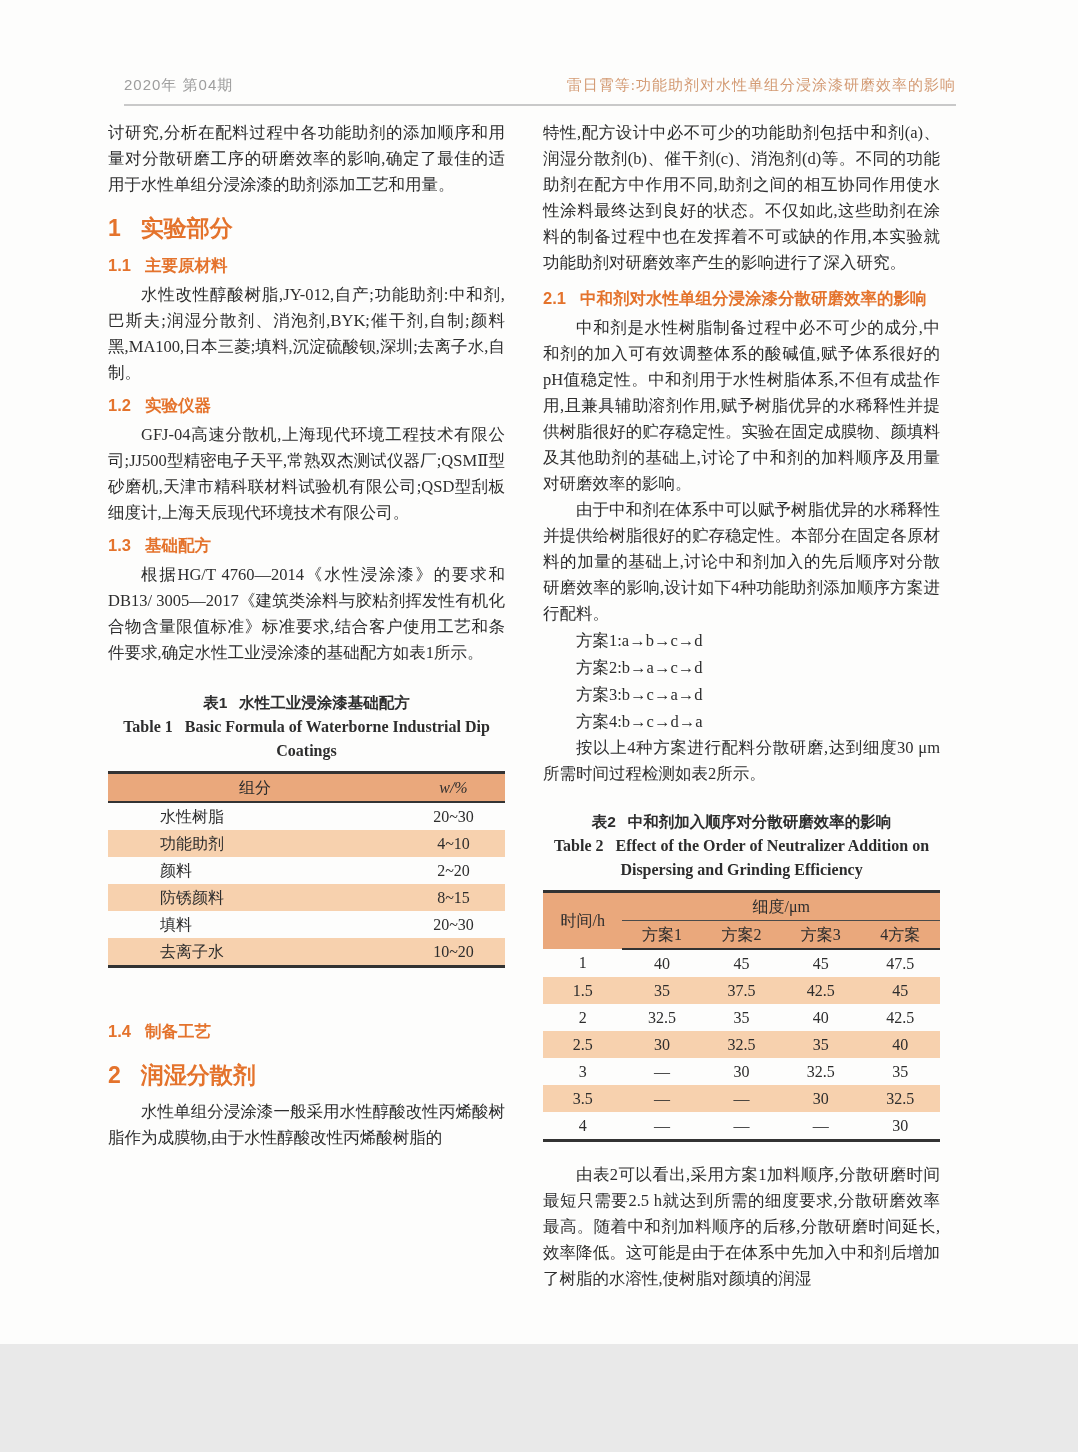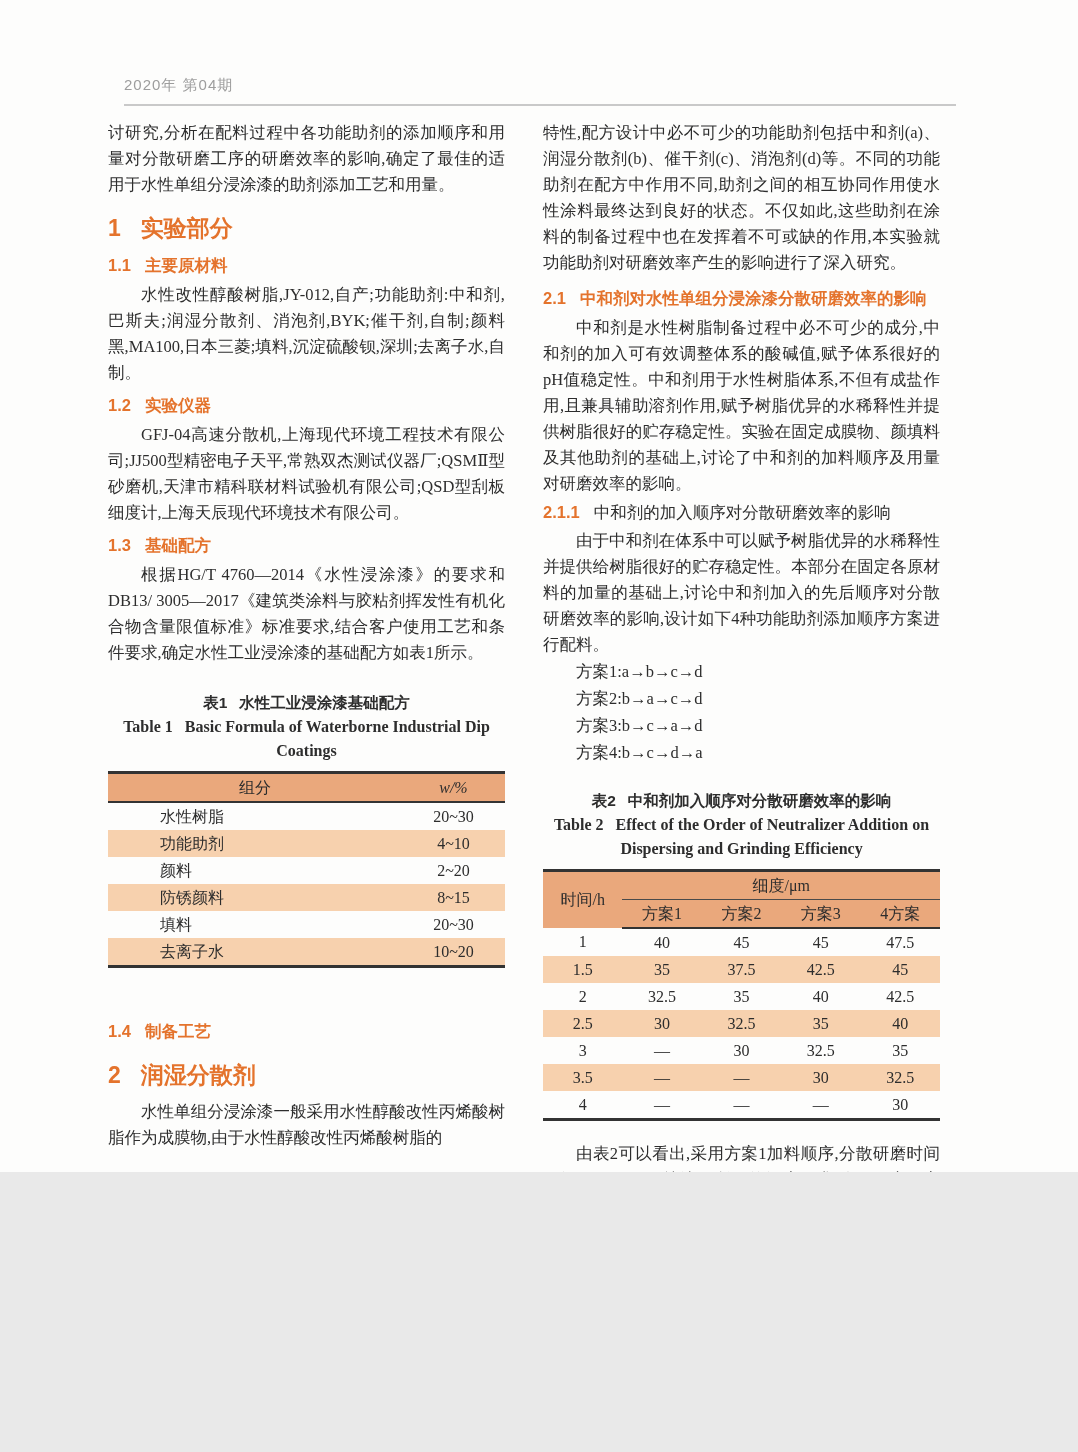--- a/index.html
+++ b/index.html
@@ -12,21 +12,21 @@
     --shade-bg:#f7d1ae;
     --tborder:#333333;
     --footer-cn:#5b6e88;
     --footer-en:#b7bcc2;
     --pagenum:#2e4a71;
     --paper:#fdfdfc;
   }
   html,body{margin:0;padding:0;}
   body{background:#e9e9e9;}
   .page{
-    position:relative;width:1078px;height:1172px;margin:0 auto;
+    position:relative;width:1078px;height:1344px;margin:0 auto;
     background:var(--paper);color:var(--ink);
     font-family:"Liberation Serif","DejaVu Serif",serif;
     overflow:hidden;
   }
   
   .header{
     position:absolute;top:76px;left:124px;width:832px;
     display:flex;justify-content:space-between;align-items:flex-end;
     padding-bottom:9px;border-bottom:2px solid var(--rule);
     font-size:15px;letter-spacing:1px;
@@ -97,20 +97,21 @@
     font-family:"Liberation Serif","DejaVu Serif",serif;
   }
 </style>
 </head>
 <body>
 
 <div class="page">
 
   <div class="header">
     <span class="issue">2020年 第04期</span>
+    <span class="running-title">雷日霄等:功能助剂对水性单组分浸涂漆研磨效率的影响</span>
   </div>
 
   <div class="columns">
 
     <div class="col">
       <p class="para noindent">讨研究,分析在配料过程中各功能助剂的添加顺序和用量对分散研磨工序的研磨效率的影响,确定了最佳的适用于水性单组分浸涂漆的助剂添加工艺和用量。</p>
 
       <div class="sec1">
         <span class="num">1</span><span>实验部分</span>
       </div>
@@ -184,30 +185,28 @@
     </div>
 
     <div class="col">
       <p class="para noindent">特性,配方设计中必不可少的功能助剂包括中和剂(a)、润湿分散剂(b)、催干剂(c)、消泡剂(d)等。不同的功能助剂在配方中作用不同,助剂之间的相互协同作用使水性涂料最终达到良好的状态。不仅如此,这些助剂在涂料的制备过程中也在发挥着不可或缺的作用,本实验就功能助剂对研磨效率产生的影响进行了深入研究。</p>
 
       <div class="sec2" style="margin-top:9px;">
         <span class="num">2.1</span><span>中和剂对水性单组分浸涂漆分散研磨效率的影响</span>
       </div>
       <p class="para">中和剂是水性树脂制备过程中必不可少的成分,中和剂的加入可有效调整体系的酸碱值,赋予体系很好的pH值稳定性。中和剂用于水性树脂体系,不但有成盐作用,且兼具辅助溶剂作用,赋予树脂优异的水稀释性并提供树脂很好的贮存稳定性。实验在固定成膜物、颜填料及其他助剂的基础上,讨论了中和剂的加料顺序及用量对研磨效率的影响。</p>
 
-      <div class="sec3">
-        <span class="num">2.1.1</span><span>中和剂的加入顺序对分散研磨效率的影响</span>
-      </div>
       <p class="para">由于中和剂在体系中可以赋予树脂优异的水稀释性并提供给树脂很好的贮存稳定性。本部分在固定各原材料的加量的基础上,讨论中和剂加入的先后顺序对分散研磨效率的影响,设计如下4种功能助剂添加顺序方案进行配料。</p>
 
       <div class="scheme-line">方案1:a→b→c→d</div>
       <div class="scheme-line">方案2:b→a→c→d</div>
       <div class="scheme-line">方案3:b→c→a→d</div>
       <div class="scheme-line">方案4:b→c→d→a</div>
 
+      <p class="para">按以上4种方案进行配料分散研磨,达到细度30 μm所需时间过程检测如表2所示。</p>
 
       <div class="tcap-cn" style="margin-top:22px;">
         <span class="cap-label">表2</span><span>中和剂加入顺序对分散研磨效率的影响</span>
       </div>
       <div class="tcap-en">
         <span class="cap-label">Table 2</span><span>Effect of the Order of Neutralizer Addition on</span>
       </div>
       <div class="tcap-en">Dispersing and Grinding Efficiency</div>
 
       <table class="dtable t2">

